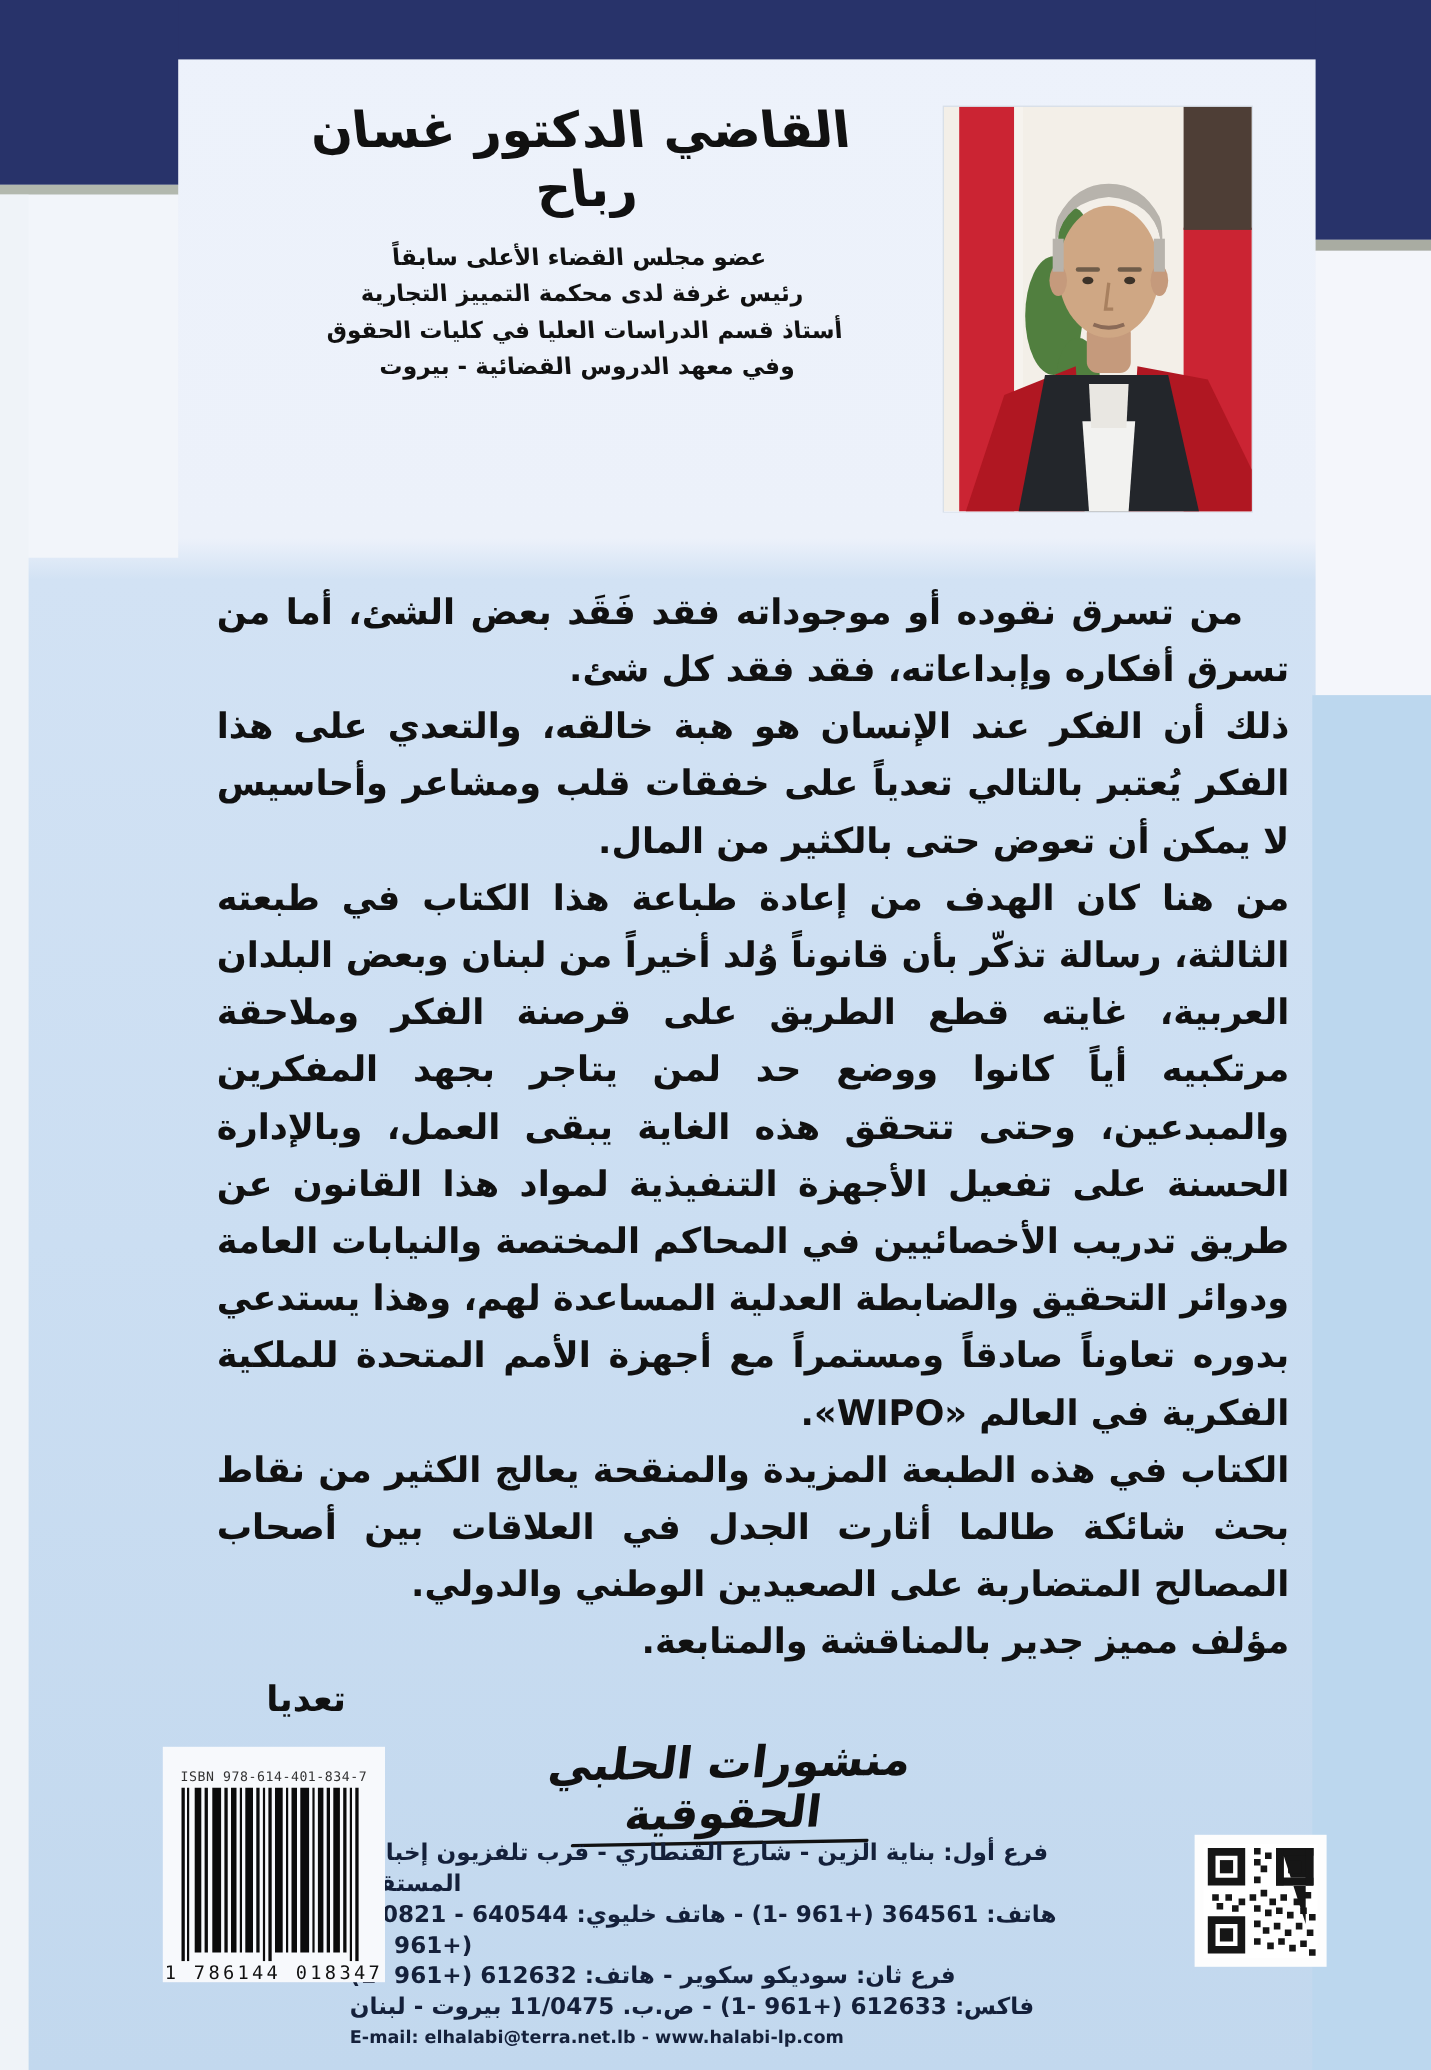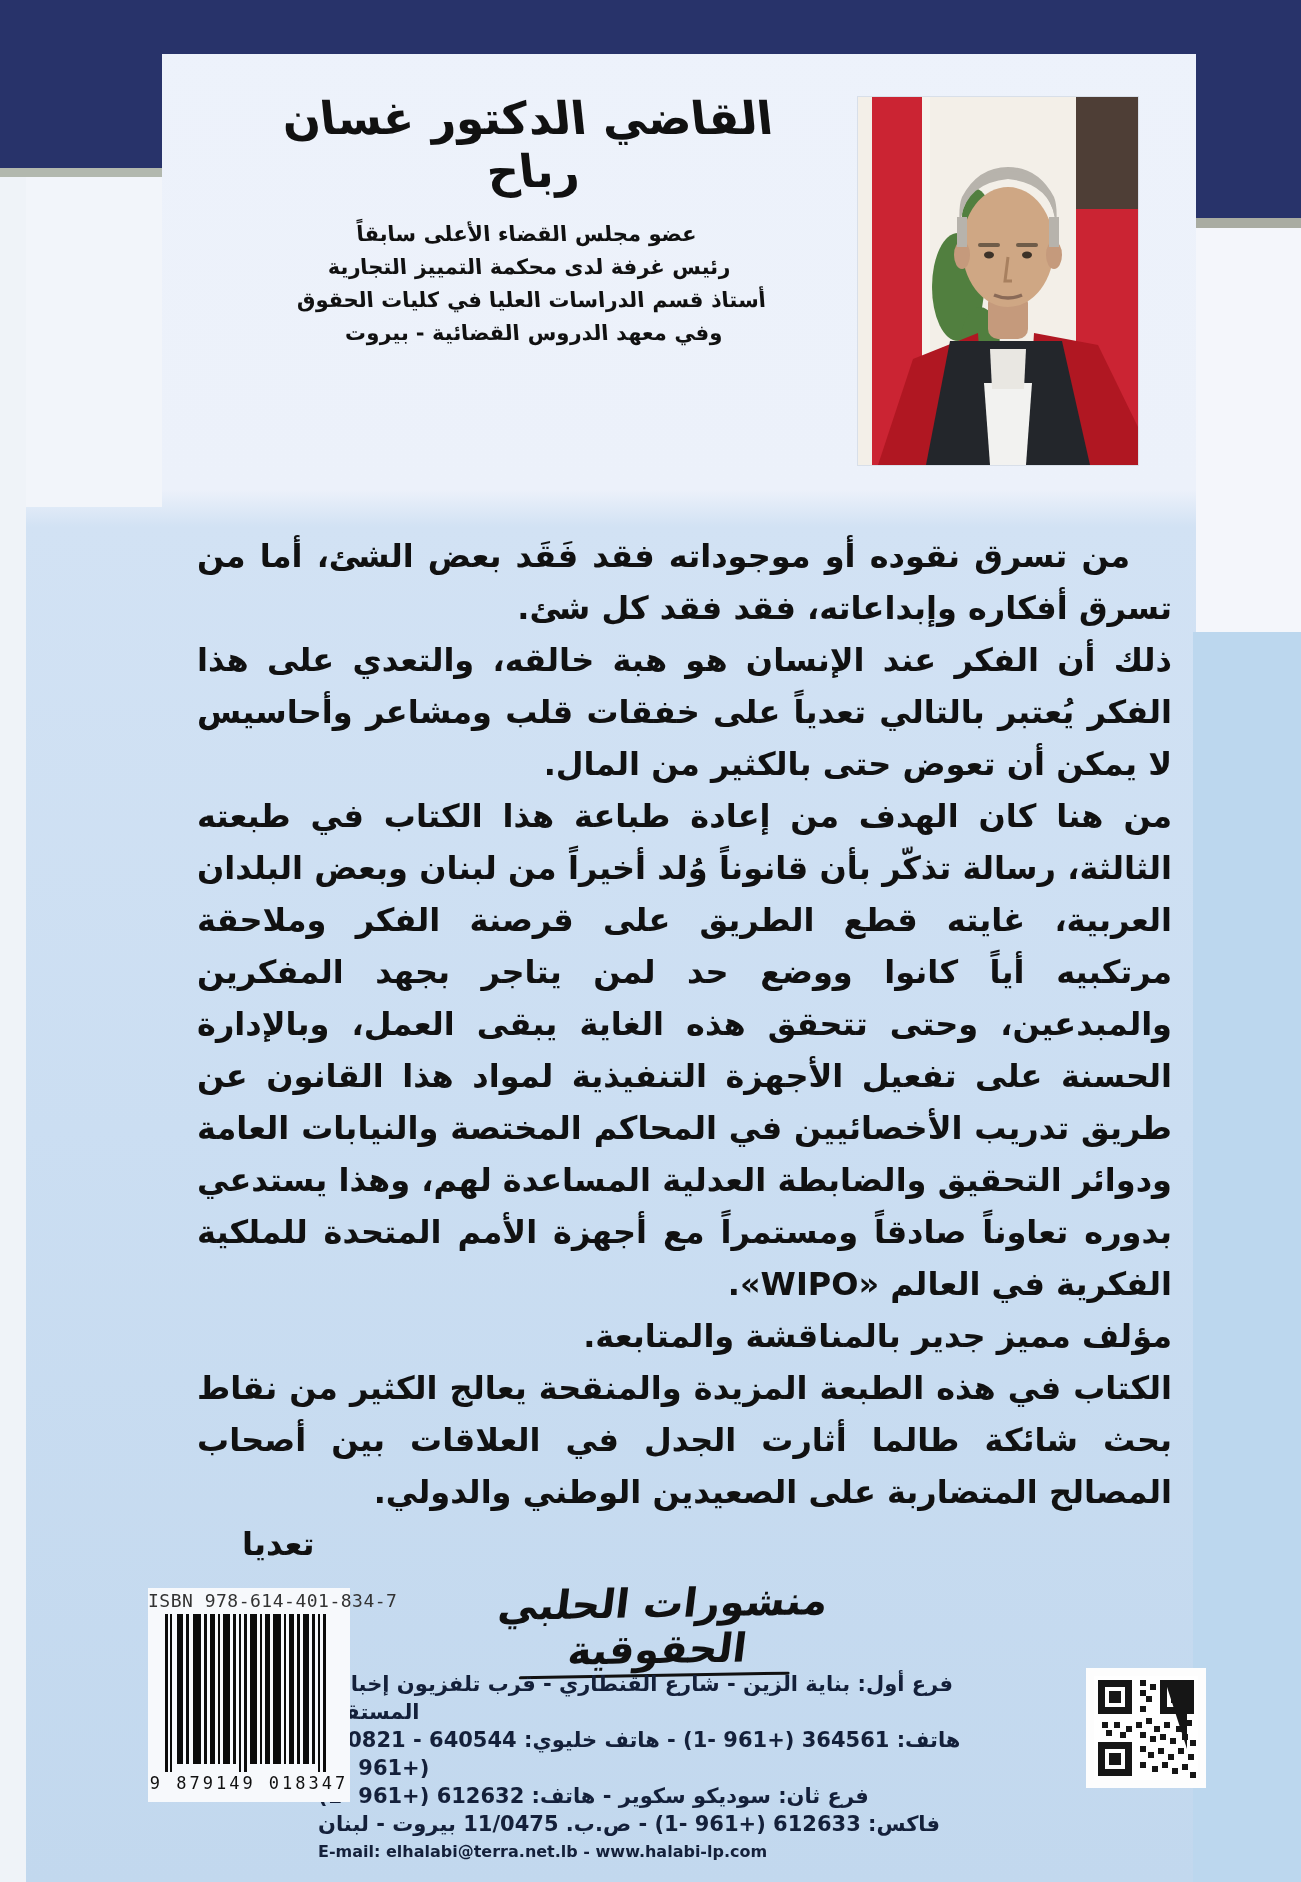--- a/index.html
+++ b/index.html
@@ -41,22 +41,22 @@
   .pub-logo .underline{display:block;margin:2px auto 0;width:270px;height:3px;background:#111;border-radius:2px;}
 
   
   .contact{position:absolute;left:318px;top:1670px;width:692px;direction:rtl;text-align:left;
     font-size:21px;font-weight:bold;line-height:28px;color:#14203a;}
   .contact .email{direction:ltr;font-size:16px;}
 
   
   .isbn-box{position:absolute;left:148px;top:1588px;width:202px;height:214px;background:#f7f9fc;
     text-align:center;}
-  .isbn-label{font-family:"DejaVu Sans Mono",monospace;font-size:18px;letter-spacing:0.5px;color:#333;
-    margin-top:2px;white-space:nowrap;}
+  .isbn-label{font-family:"DejaVu Sans Mono",monospace;font-size:12px;letter-spacing:0.5px;color:#333;
+    margin-top:20px;white-space:nowrap;}
   .barcode-svg{display:block;margin:3px auto 0;}
   .barcode-digits{font-family:"DejaVu Sans Mono",monospace;font-size:17px;letter-spacing:3px;color:#111;
     margin-top:1px;white-space:nowrap;}
 
   
   .qr{position:absolute;left:1086px;top:1668px;width:120px;height:120px;background:#fdfdfd;
     display:flex;align-items:center;justify-content:center;}
 </style>
 </head>
 <body>
@@ -129,22 +129,22 @@
         <path d="M150 160 L147 184 L154 184" fill="none" stroke="#a8805f" stroke-width="3"></path>
         <path d="M136 198 Q150 204 164 198" fill="none" stroke="#8a6a57" stroke-width="3.5"></path>
       </g>
     </svg>
   </div>
 
   <div class="body-text">
     <p class="indent">من تسرق نقوده أو موجوداته فقد فَقَد بعض الشئ، أما من تسرق أفكاره وإبداعاته، فقد فقد كل شئ.</p>
     <p>ذلك أن الفكر عند الإنسان هو هبة خالقه، والتعدي على هذا الفكر يُعتبر بالتالي تعدياً على خفقات قلب ومشاعر وأحاسيس لا يمكن أن تعوض حتى بالكثير من المال.</p>
     <p>من هنا كان الهدف من إعادة طباعة هذا الكتاب في طبعته الثالثة، رسالة تذكّر بأن قانوناً وُلد أخيراً من لبنان وبعض البلدان العربية، غايته قطع الطريق على قرصنة الفكر وملاحقة مرتكبيه أياً كانوا ووضع حد لمن يتاجر بجهد المفكرين والمبدعين، وحتى تتحقق هذه الغاية يبقى العمل، وبالإدارة الحسنة على تفعيل الأجهزة التنفيذية لمواد هذا القانون عن طريق تدريب الأخصائيين في المحاكم المختصة والنيابات العامة ودوائر التحقيق والضابطة العدلية المساعدة لهم، وهذا يستدعي بدوره تعاوناً صادقاً ومستمراً مع أجهزة الأمم المتحدة للملكية الفكرية في العالم «WIPO».</p>
+    <p>الكتاب في هذه الطبعة المزيدة والمنقحة يعالج الكثير من نقاط بحث شائكة طالما أثارت الجدل في العلاقات بين أصحاب المصالح المتضاربة على الصعيدين الوطني والدولي.</p>
     <p>مؤلف مميز جدير بالمناقشة والمتابعة.</p>
-    <p>الكتاب في هذه الطبعة المزيدة والمنقحة يعالج الكثير من نقاط بحث شائكة طالما أثارت الجدل في العلاقات بين أصحاب المصالح المتضاربة على الصعيدين الوطني والدولي.</p>
     <p class="signature">تعديا</p>
   </div>
 
   <div class="pub-logo">
     <span>منشورات الحلبي الحقوقية</span>
     <span class="underline"></span>
   </div>
 
   <div class="contact">
     <div>فرع أول: بناية الزين - شارع القنطاري - قرب تلفزيون إخبارية المستقبل</div>
@@ -176,21 +176,21 @@
         <rect x="116" y="0" width="8" height="150"></rect>
         <rect x="127" y="0" width="2" height="150"></rect>
         <rect x="132" y="0" width="5" height="150"></rect>
         <rect x="140" y="0" width="3" height="150"></rect>
         <rect x="146" y="0" width="6" height="150"></rect>
         <rect x="155" y="0" width="3" height="150"></rect>
         <rect x="161" y="0" width="2" height="158"></rect>
         <rect x="166" y="0" width="3" height="158"></rect>
       </g>
     </svg>
-    <div class="barcode-digits">9 879149 018347</div>
+    <div class="barcode-digits">1 786144 018347</div>
   </div>
 
   <div class="qr">
     <svg width="104" height="104" viewBox="0 0 104 104" xmlns="http://www.w3.org/2000/svg">
       <rect width="104" height="104" fill="#ffffff"></rect>
       <g fill="#161616">
 
         <path d="M4 4h34v34H4z M11 11v20h20V11z" fill-rule="evenodd"></path>
         <rect x="15" y="15" width="12" height="12"></rect>
         <path d="M66 4h34v34H66z M73 11v20h20V73z" fill-rule="evenodd"></path>

